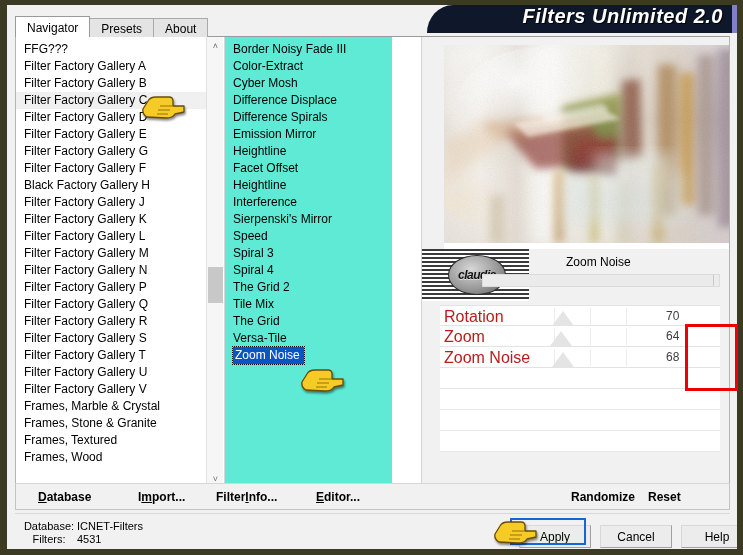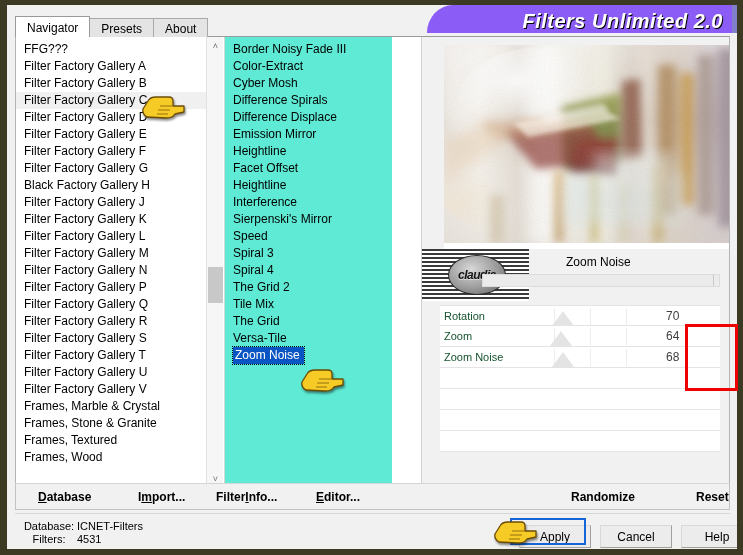--- a/index.html
+++ b/index.html
@@ -34,25 +34,25 @@
     position: absolute;
     left: 0; top: 0;
     width: 100%; height: 32px;
     background: #f1f1f1;
     overflow: hidden;
   }
   #title-banner {
     position: absolute;
     right: 0; top: 0;
     width: 310px; height: 28px;
-    background: #8b5cf6;
+    background: #0f172a;
     border-top-left-radius: 26px 28px;
     border-bottom-left-radius: 0;
     display: flex;
-    align-items: flex-end;
+    align-items: flex-start;
     justify-content: flex-end;
     padding-right: 14px;
   }
   #title-banner .title-text {
     color: #ffffff;
     font-style: italic;
     font-weight: bold;
     font-size: 20px;
     letter-spacing: 0.5px;
     text-shadow: 1px 1px 0 #000;
@@ -266,22 +266,22 @@
     position: relative;
     height: 21px;
     border-bottom: 1px solid #e3e3e3;
     background: #ffffff;
   }
   .slider-row:first-child { border-top: 1px solid #e3e3e3; }
   .sl-label {
     position: absolute;
     left: 4px; top: 0;
     line-height: 21px;
-    font-size: 11px;
-    color: #14532d;
+    font-size: 16px;
+    color: #b91c1c;
     white-space: nowrap;
   }
   .sl-track {
     position: absolute;
     left: 78px; right: 58px; top: 0; bottom: 0;
   }
   .sl-tick {
     position: absolute; top: 2px; width: 1px; height: 17px;
     background: #ededed;
   }
@@ -418,22 +418,22 @@
     <div id="content">
 
       <div id="cat-panel">
         <div class="list" id="cat-list">
             <div class="list-item">FFG???</div>
             <div class="list-item">Filter Factory Gallery A</div>
             <div class="list-item">Filter Factory Gallery B</div>
             <div class="list-item hover">Filter Factory Gallery C</div>
             <div class="list-item">Filter Factory Gallery D</div>
             <div class="list-item">Filter Factory Gallery E</div>
+            <div class="list-item">Filter Factory Gallery G</div>
             <div class="list-item">Filter Factory Gallery F</div>
-            <div class="list-item">Filter Factory Gallery G</div>
             <div class="list-item">Black Factory Gallery H</div>
             <div class="list-item">Filter Factory Gallery J</div>
             <div class="list-item">Filter Factory Gallery K</div>
             <div class="list-item">Filter Factory Gallery L</div>
             <div class="list-item">Filter Factory Gallery M</div>
             <div class="list-item">Filter Factory Gallery N</div>
             <div class="list-item">Filter Factory Gallery P</div>
             <div class="list-item">Filter Factory Gallery Q</div>
             <div class="list-item">Filter Factory Gallery R</div>
             <div class="list-item">Filter Factory Gallery S</div>
@@ -450,22 +450,22 @@
           <div class="sb-thumb" style="top:230px;height:36px;"></div>
           <div class="sb-arrow down">˅</div>
         </div>
       </div>
 
       <div id="filter-panel">
         <div class="list" id="filter-list">
             <div class="list-item">Border Noisy Fade III</div>
             <div class="list-item">Color-Extract</div>
             <div class="list-item">Cyber Mosh</div>
+            <div class="list-item">Difference Displace</div>
             <div class="list-item">Difference Spirals</div>
-            <div class="list-item">Difference Displace</div>
             <div class="list-item">Emission Mirror</div>
             <div class="list-item">Heightline</div>
             <div class="list-item">Facet Offset</div>
             <div class="list-item">Heightline</div>
             <div class="list-item">Interference</div>
             <div class="list-item">Sierpenski's Mirror</div>
             <div class="list-item">Speed</div>
             <div class="list-item">Spiral 3</div>
             <div class="list-item">Spiral 4</div>
             <div class="list-item">The Grid 2</div>
@@ -663,21 +663,21 @@
         <span>Filter </span>
           <u>I</u>
           <span>nfo...</span>
       </div>
       <div class="linkbtn" style="left:300px;">
         <span></span>
           <u>E</u>
           <span>ditor...</span>
       </div>
       <div class="linkbtn" style="left:555px;">Randomize</div>
-      <div class="linkbtn" style="left:680px;">Reset</div>
+      <div class="linkbtn" style="left:632px;">Reset</div>
     </div>
 
     <div id="statusbar">
       <div class="status-line" style="top:6px;">
         <span class="sl-key">Database:</span><span>ICNET-Filters</span>
       </div>
       <div class="status-line" style="top:19px;">
         <span class="sl-key">Filters:</span><span>4531</span>
       </div>
     </div>

